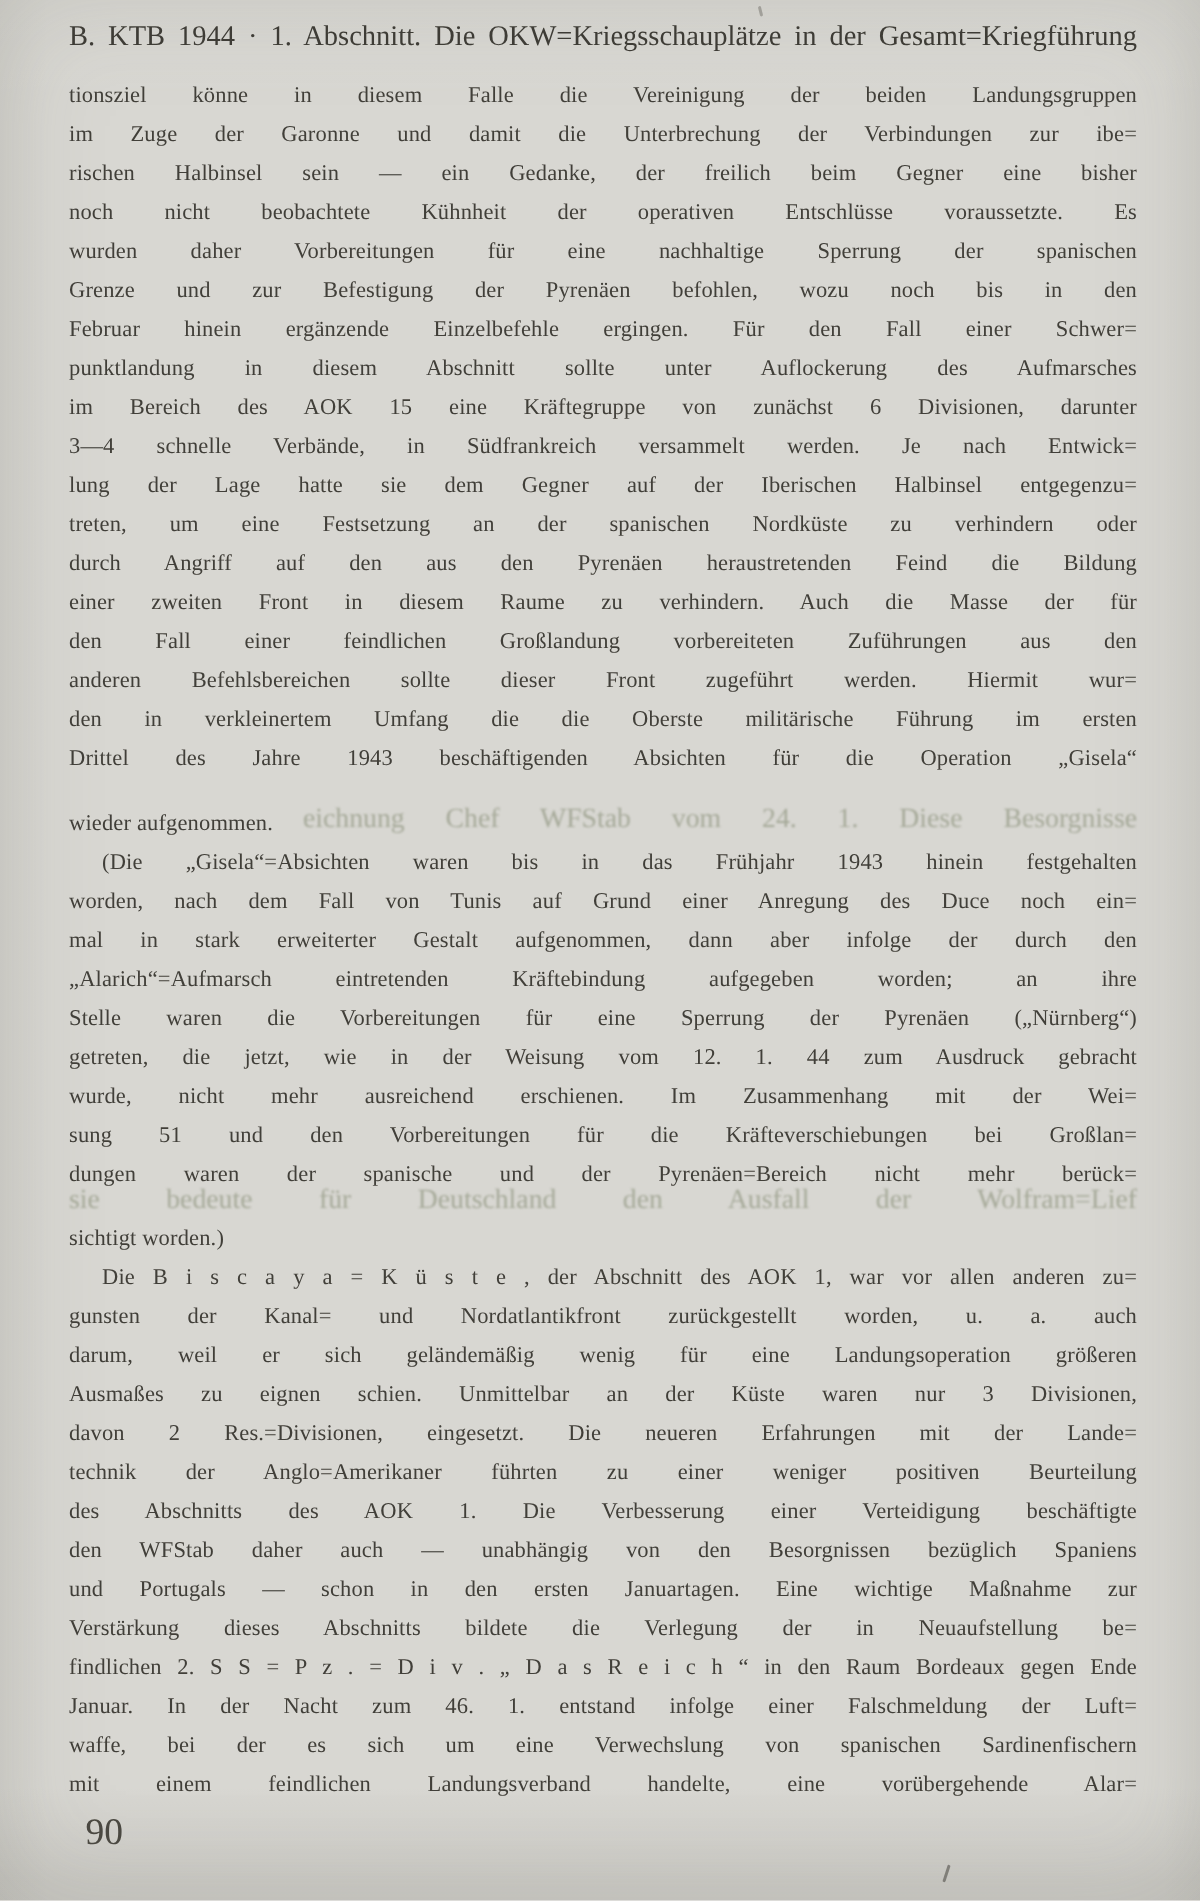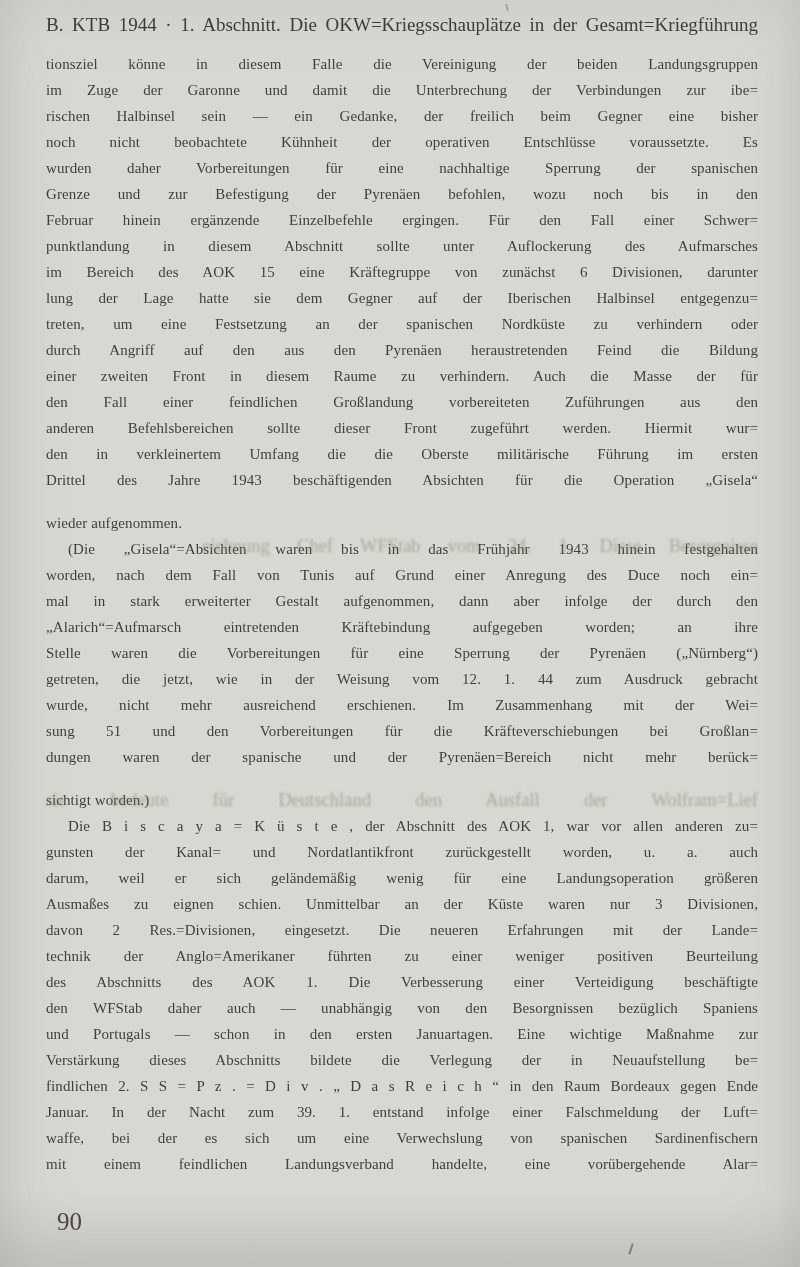--- a/index.html
+++ b/index.html
@@ -91,20 +91,21 @@
   <div class="body">
       <div class="line">tionsziel könne in diesem Falle die Vereinigung der beiden Landungsgruppen</div>
       <div class="line">im Zuge der Garonne und damit die Unterbrechung der Verbindungen zur ibe=</div>
       <div class="line">rischen Halbinsel sein — ein Gedanke, der freilich beim Gegner eine bisher</div>
       <div class="line">noch nicht beobachtete Kühnheit der operativen Entschlüsse voraussetzte. Es</div>
       <div class="line">wurden daher Vorbereitungen für eine nachhaltige Sperrung der spanischen</div>
       <div class="line">Grenze und zur Befestigung der Pyrenäen befohlen, wozu noch bis in den</div>
       <div class="line">Februar hinein ergänzende Einzelbefehle ergingen. Für den Fall einer Schwer=</div>
       <div class="line">punktlandung in diesem Abschnitt sollte unter Auflockerung des Aufmarsches</div>
       <div class="line">im Bereich des AOK 15 eine Kräftegruppe von zunächst 6 Divisionen, darunter</div>
+      <div class="line">3—4 schnelle Verbände, in Südfrankreich versammelt werden. Je nach Entwick=</div>
       <div class="line">lung der Lage hatte sie dem Gegner auf der Iberischen Halbinsel entgegenzu=</div>
       <div class="line">treten, um eine Festsetzung an der spanischen Nordküste zu verhindern oder</div>
       <div class="line">durch Angriff auf den aus den Pyrenäen heraustretenden Feind die Bildung</div>
       <div class="line">einer zweiten Front in diesem Raume zu verhindern. Auch die Masse der für</div>
       <div class="line">den Fall einer feindlichen Großlandung vorbereiteten Zuführungen aus den</div>
       <div class="line">anderen Befehlsbereichen sollte dieser Front zugeführt werden. Hiermit wur=</div>
       <div class="line">den in verkleinertem Umfang die die Oberste militärische Führung im ersten</div>
       <div class="line">Drittel des Jahre 1943 beschäftigenden Absichten für die Operation „Gisela“</div>
       <div class="line lastline">wieder aufgenommen.</div>
       <div class="line indent">(Die „Gisela“=Absichten waren bis in das Frühjahr 1943 hinein festgehalten</div>
@@ -121,21 +122,21 @@
       <div class="line">gunsten der Kanal= und Nordatlantikfront zurückgestellt worden, u. a. auch</div>
       <div class="line">darum, weil er sich geländemäßig wenig für eine Landungsoperation größeren</div>
       <div class="line">Ausmaßes zu eignen schien. Unmittelbar an der Küste waren nur 3 Divisionen,</div>
       <div class="line">davon 2 Res.=Divisionen, eingesetzt. Die neueren Erfahrungen mit der Lande=</div>
       <div class="line">technik der Anglo=Amerikaner führten zu einer weniger positiven Beurteilung</div>
       <div class="line">des Abschnitts des AOK 1. Die Verbesserung einer Verteidigung beschäftigte</div>
       <div class="line">den WFStab daher auch — unabhängig von den Besorgnissen bezüglich Spaniens</div>
       <div class="line">und Portugals — schon in den ersten Januartagen. Eine wichtige Maßnahme zur</div>
       <div class="line">Verstärkung dieses Abschnitts bildete die Verlegung der in Neuaufstellung be=</div>
       <div class="line">findlichen 2. S S = P z . = D i v . „ D a s  R e i c h “ in den Raum Bordeaux gegen Ende</div>
-      <div class="line">Januar. In der Nacht zum 39. 1. entstand infolge einer Falschmeldung der Luft=</div>
+      <div class="line">Januar. In der Nacht zum 46. 1. entstand infolge einer Falschmeldung der Luft=</div>
       <div class="line">waffe, bei der es sich um eine Verwechslung von spanischen Sardinenfischern</div>
       <div class="line">mit einem feindlichen Landungsverband handelte, eine vorübergehende Alar=</div>
     </div>
 
   <div class="pagenum">90</div>
 
   <div>
       <div class="showthrough-line" style="left: 202px; top: 536px; width: 556px;">eichnung Chef WFStab vom 24. 1. Diese Besorgnisse</div>
       <div class="showthrough-line" style="left: 46px; top: 790px; width: 712px;">sie bedeute für Deutschland den Ausfall der Wolfram=Lief</div>
     </div>

